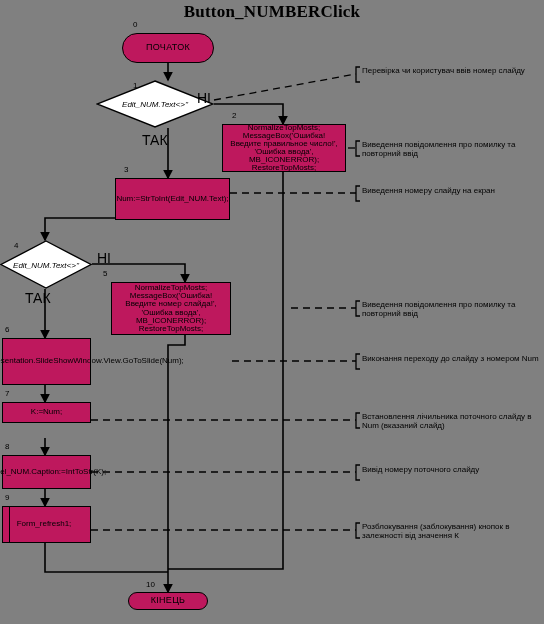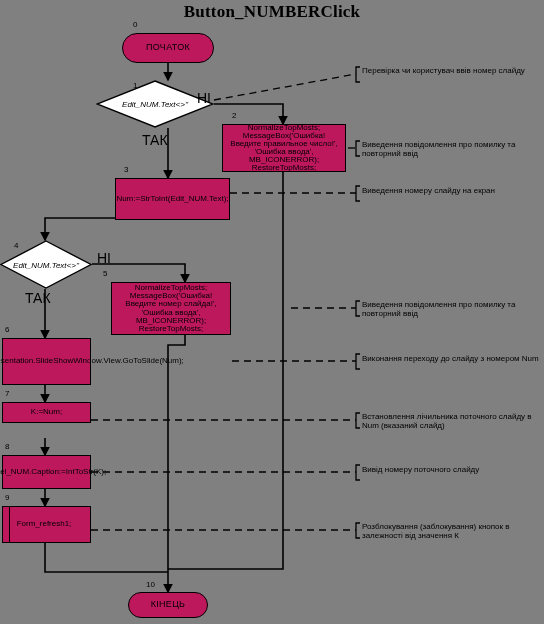--- a/index.html
+++ b/index.html
@@ -210,21 +210,21 @@
 
 <div class="num" style="left:5px;top:442px;">8</div>
 <div class="node" style="left:2px;top:455px;width:89px;height:34px;">Label_NUM.Caption:=IntToStr(K);</div>
 
 <div class="num" style="left:5px;top:493px;">9</div>
 <div class="node subroutine" style="left:2px;top:506px;width:89px;height:37px;">
   <div class="inner">Form_refresh1;</div>
 </div>
 
 <div class="num" style="left:146px;top:580px;">10</div>
-<div class="node terminator" style="left:128px;top:592px;width:80px;height:26px;">КІНЕЦЬ</div>
+<div class="node terminator" style="left:128px;top:592px;width:80px;height:18px;">КІНЕЦЬ</div>
 
 <div class="note" style="left:362px;top:66px;">Перевірка чи користувач ввів номер слайду</div>
 <div class="note" style="left:362px;top:140px;">Виведення повідомлення про помилку та повторний ввід</div>
 <div class="note" style="left:362px;top:186px;">Виведення номеру слайду на екран</div>
 <div class="note" style="left:362px;top:300px;">Виведення повідомлення про помилку та повторний ввід</div>
 <div class="note" style="left:362px;top:354px;">Виконання переходу до слайду з номером Num</div>
 <div class="note" style="left:362px;top:412px;">Встановлення лічильника поточного слайду в Num (вказаний слайд)</div>
 <div class="note" style="left:362px;top:465px;">Вивід номеру поточного слайду</div>
 <div class="note" style="left:362px;top:522px;">Розблокування (заблокування) кнопок в залежності від значення К</div>
 

